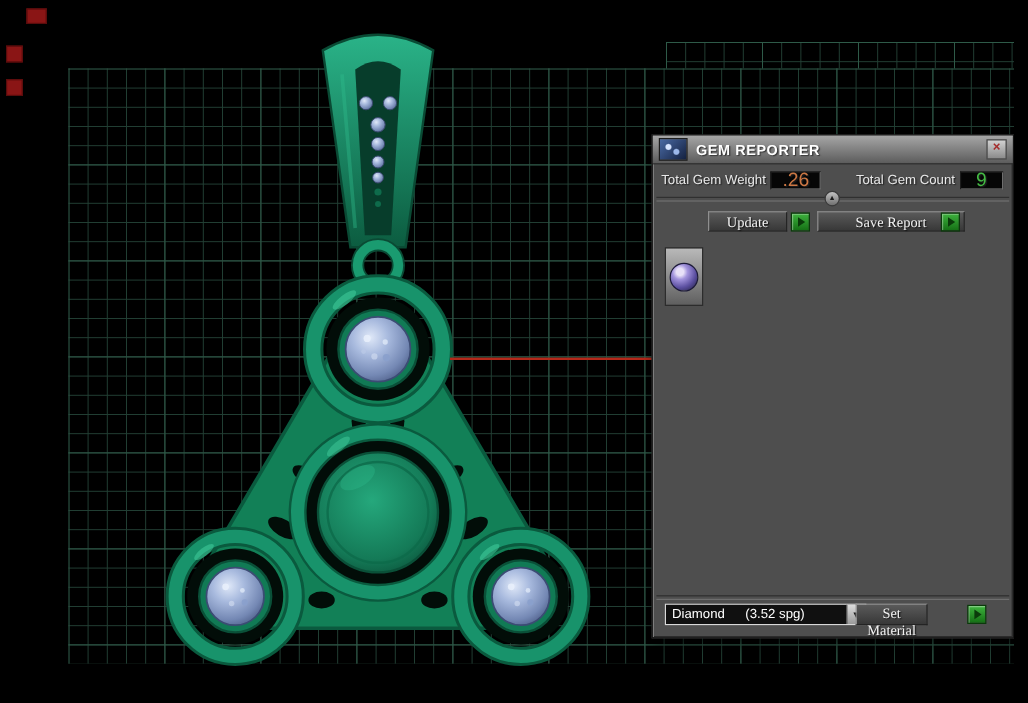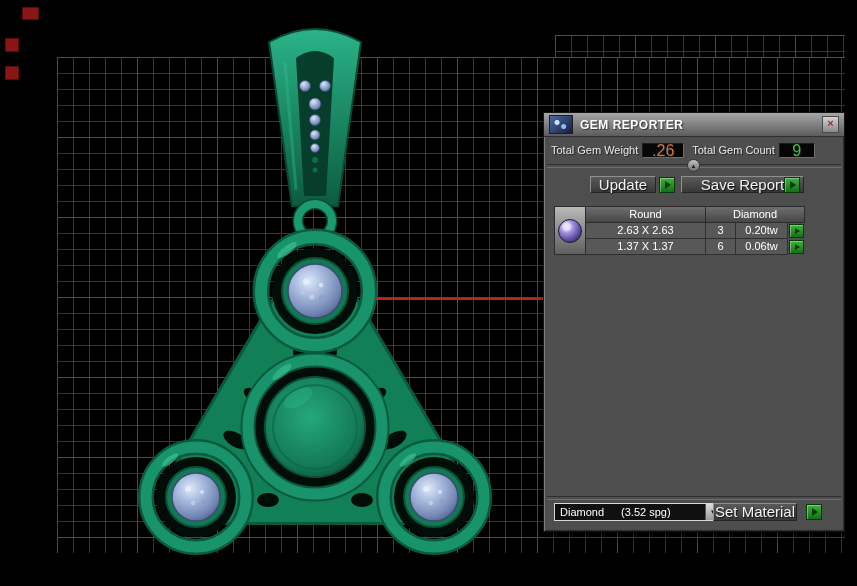--- a/index.html
+++ b/index.html
@@ -39,36 +39,36 @@
       linear-gradient(135deg,#4a6aa4,#13203f);}
   .title-text{font-weight:bold;font-size:12px;color:#ffffff;letter-spacing:.5px;
     text-shadow:1px 1px 1px #333;}
   .close-btn{margin-left:auto;width:15px;height:15px;line-height:13px;text-align:center;
     background:linear-gradient(#d2d2d2,#8a8a8a);border:1px solid #4a4a4a;
     color:#a52a2a;font-weight:bold;font-size:11px;cursor:default;}
 
   .totals-row{position:absolute;top:29px;left:7px;right:4px;height:16px;
     display:flex;align-items:center;gap:4px;text-shadow:1px 1px 1px #222;}
   .lbl{white-space:nowrap;}
-  .lbl2{margin-left:4px;}
+  .lbl2{margin-left:25px;}
   .field{background:#060606;border:1px solid;border-color:#1c1c1c #6e6e6e #6e6e6e #1c1c1c;
     height:13px;line-height:13px;text-align:center;font-size:16px;flex:none;}
   .field.weight{width:40px;color:#cc7744;}
   .field.count{width:34px;color:#44bb44;}
 
   .divider{position:absolute;top:51px;left:3px;right:3px;height:2px;
     border-top:1px solid #303030;border-bottom:1px solid #707070;}
   .collapse-btn{position:absolute;left:50%;margin-left:-7px;top:-6px;width:13px;height:13px;
     border-radius:50%;background:linear-gradient(#c2c2c2,#707070);border:1px solid #3a3a3a;
     font-size:6px;line-height:12px;text-align:center;color:#1a1a1a;box-sizing:border-box;}
 
   .actions-row{position:absolute;top:63px;left:0;right:0;height:19px;}
   .btn{position:absolute;height:17px;background:linear-gradient(#5a5a5a,#383838);
     border:1px solid;border-color:#8f8f8f #242424 #242424 #8f8f8f;
-    color:#f2f2f2;font-size:15px;font-family:Liberation Sans, sans-serif;
+    color:#f2f2f2;font-size:12px;font-family:Liberation Serif, serif;
     text-shadow:1px 1px 1px #111;padding:0;line-height:14px;}
   .btn-update{left:46px;width:66px;}
   .btn-save{left:137px;width:123px;}
   .go-btn{position:absolute;width:16px;height:16px;box-sizing:border-box;
     background:linear-gradient(#3eb23e,#157015);border:1px solid #0a3a0a;
     box-shadow:inset 1px 1px 0 rgba(255,255,255,.35);
     display:inline-flex;align-items:center;justify-content:center;}
   .go-update{left:115px;top:1px;}
   .go-save{left:240px;top:1px;}
   .tri{width:0;height:0;border-left:6px solid #0b3b0b;
@@ -98,21 +98,21 @@
     border-top:1px solid #2e2e2e;border-bottom:1px solid #6e6e6e;}
 
   .material-row{position:absolute;top:390px;left:10px;height:19px;right:8px;}
   .combo{position:absolute;left:0;top:0;width:168px;height:18px;box-sizing:border-box;
     background:#101010;border:1px solid #d8d8d8;display:flex;align-items:center;color:#fff;}
   .combo-text{flex:1;padding-left:5px;white-space:nowrap;overflow:hidden;}
   .combo-spg{margin-left:14px;}
   .combo-arrow{width:15px;height:16px;flex:none;background:linear-gradient(#dcdcdc,#9a9a9a);
     border-left:1px solid #555;color:#111;font-size:8px;display:flex;
     align-items:center;justify-content:center;}
-  .btn-setmat{left:159px;width:84px;height:18px;}
+  .btn-setmat{left:159px;width:60px;height:18px;}
   .go-setmat{left:252px;top:1px;}
 </style>
 </head>
 <body>
 
 <div id="stage">
 
   <div class="grid grid-main"></div>
   <div class="grid grid-top-right"></div>
   <div class="marker m1"></div>
@@ -254,42 +254,20 @@
       <button class="btn btn-save">Save Report</button>
       <span class="go-btn go-save">
           <span class="tri"></span>
         </span>
     </div>
 
     <div class="gem-table">
       <div class="thumb">
         <span class="thumb-gem"></span>
       </div>
-      <div class="tbl">
-        <div class="thead">
-          <div class="th th-shape">Round</div>
-          <div class="th th-mat">Diamond</div>
-        </div>
-        <div class="trow">
-          <div class="td td-size">2.63 X 2.63</div>
-          <div class="td td-cnt">3</div>
-          <div class="td td-wt">0.20tw</div>
-          <span class="go-btn small">
-              <span class="tri"></span>
-            </span>
-        </div>
-        <div class="trow">
-          <div class="td td-size">1.37 X 1.37</div>
-          <div class="td td-cnt">6</div>
-          <div class="td td-wt">0.06tw</div>
-          <span class="go-btn small">
-              <span class="tri"></span>
-            </span>
-        </div>
-      </div>
     </div>
 
     <div class="groove"></div>
 
     <div class="material-row">
       <div class="combo">
         <span class="combo-text">
           <span>Diamond</span>
           <span class="combo-spg">(3.52 spg)</span>
         </span>

